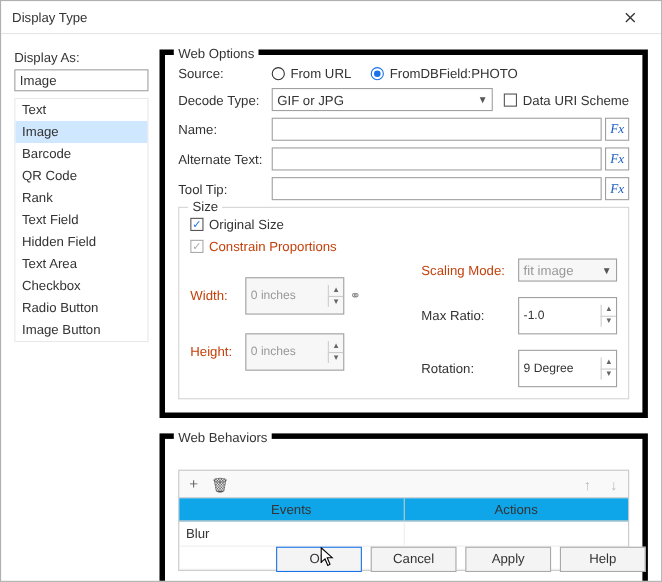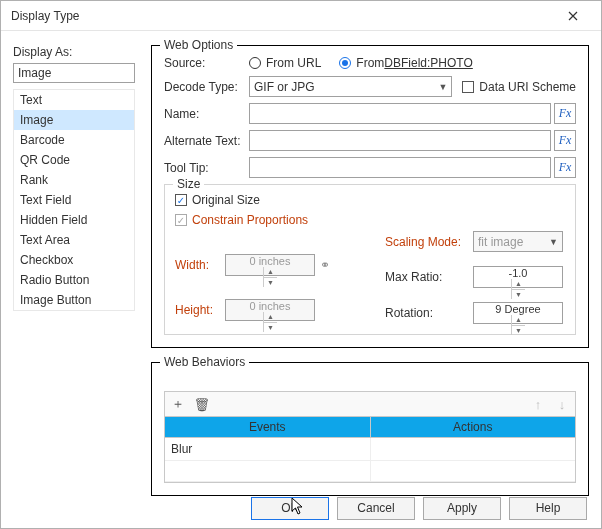--- a/index.html
+++ b/index.html
@@ -46,21 +46,21 @@
     width: 122px;
     border: 1px solid #e8e8e8;
   }
   .type-item {
     padding: 3px 6px;
     cursor: pointer;
   }
   .type-item.selected { background: #cfe8ff; }
   .right-col { flex: 1; padding-left: 6px; }
   .fieldset {
-    border: 1px solid #000000;
+    border: 5px solid #000000;
     padding: 10px 12px 12px 12px;
     margin-bottom: 14px;
     position: relative;
   }
   .fieldset .legend {
     position: absolute; top: -8px; left: 8px;
     background: #fff; padding: 0 4px; font-size: 12px;
   }
   .row { display: flex; align-items: center; margin-bottom: 6px; }
   .row-label { width: 85px; text-align: left; padding-right: 6px; }
@@ -98,22 +98,22 @@
   .size-box {
     border: 1px solid #d4d4d4; padding: 8px 10px 10px 10px; position: relative;
   }
   .size-box .legend {
     position: absolute; top: -8px; left: 8px; background: #fff; padding: 0 4px;
   }
   .size-grid { display: flex; }
   .size-left { width: 190px; }
   .size-right { flex: 1; padding-left: 20px; }
   .spin {
-    width: 90px; height: 22px; border: 1px solid #a0a0a0;
-    display: flex; align-items: center; flex-direction: column;
+    width: 90px; height: 34px; border: 1px solid #a0a0a0;
+    display: flex; align-items: center;
   }
   .spin.disabled { color: #999; background: #f7f7f7; }
   .spin-val { flex: 1; padding: 0 4px; font-size: 11px; }
   .spin-btns { width: 14px; display: flex; flex-direction: column; }
   .spin-btn {
     height: 10px; font-size: 7px; text-align: center; line-height: 9px; color: #666;
     border-left: 1px solid #ccc;
   }
   .spin-btn + .spin-btn { border-top: 1px solid #ccc; }
   .wh-row { display: flex; align-items: center; margin-top: 14px; }
@@ -197,21 +197,21 @@
 
       <div class="row">
         <div class="row-label">Source:</div>
         <div class="radio-wrap">
           <span class="radio"></span>
           <span>From URL</span>
         </div>
         <div class="radio-wrap">
           <span class="radio checked"></span>
           <span>From </span>
-          <span style="text-decoration:underline">DBField:PHOTO</span>
+          <span style="">DBField:PHOTO</span>
         </div>
       </div>
 
       <div class="row">
         <div class="row-label">Decode Type:</div>
         <div class="select">
           <span>GIF or JPG</span>
           <span class="chev">▼</span>
         </div>
         <div style="display:flex;align-items:center;margin-left:10px">

